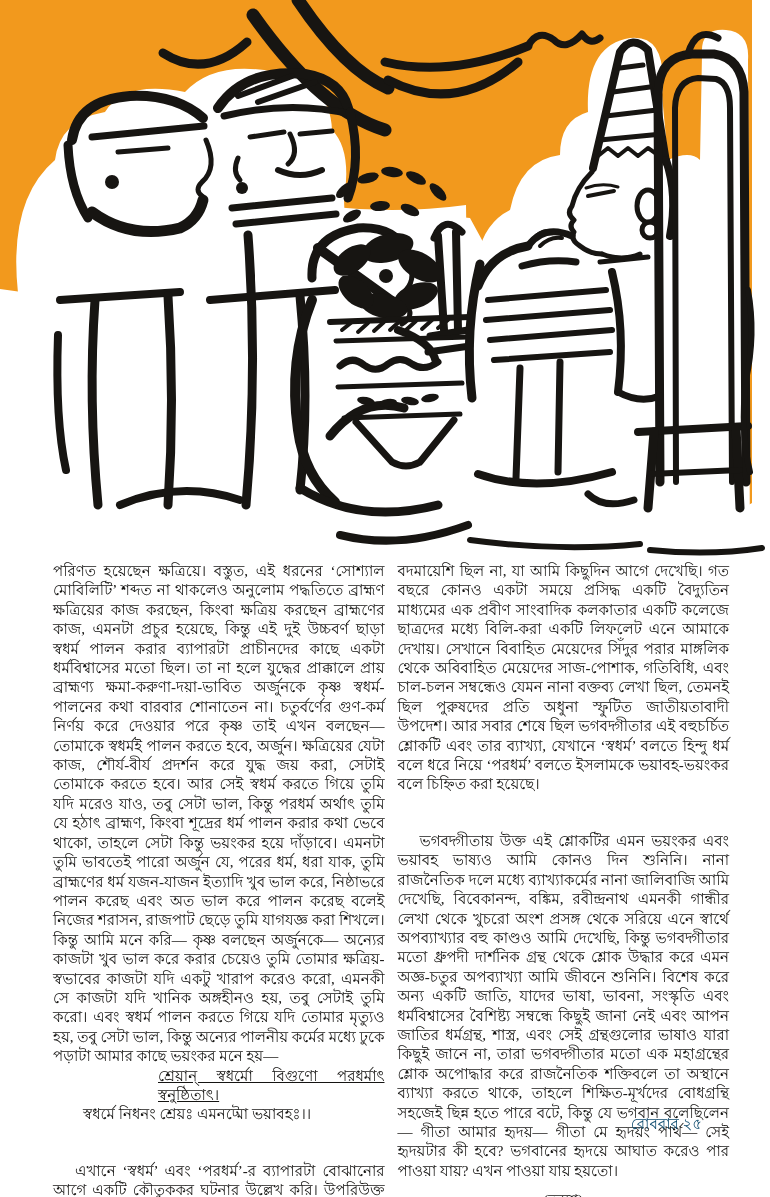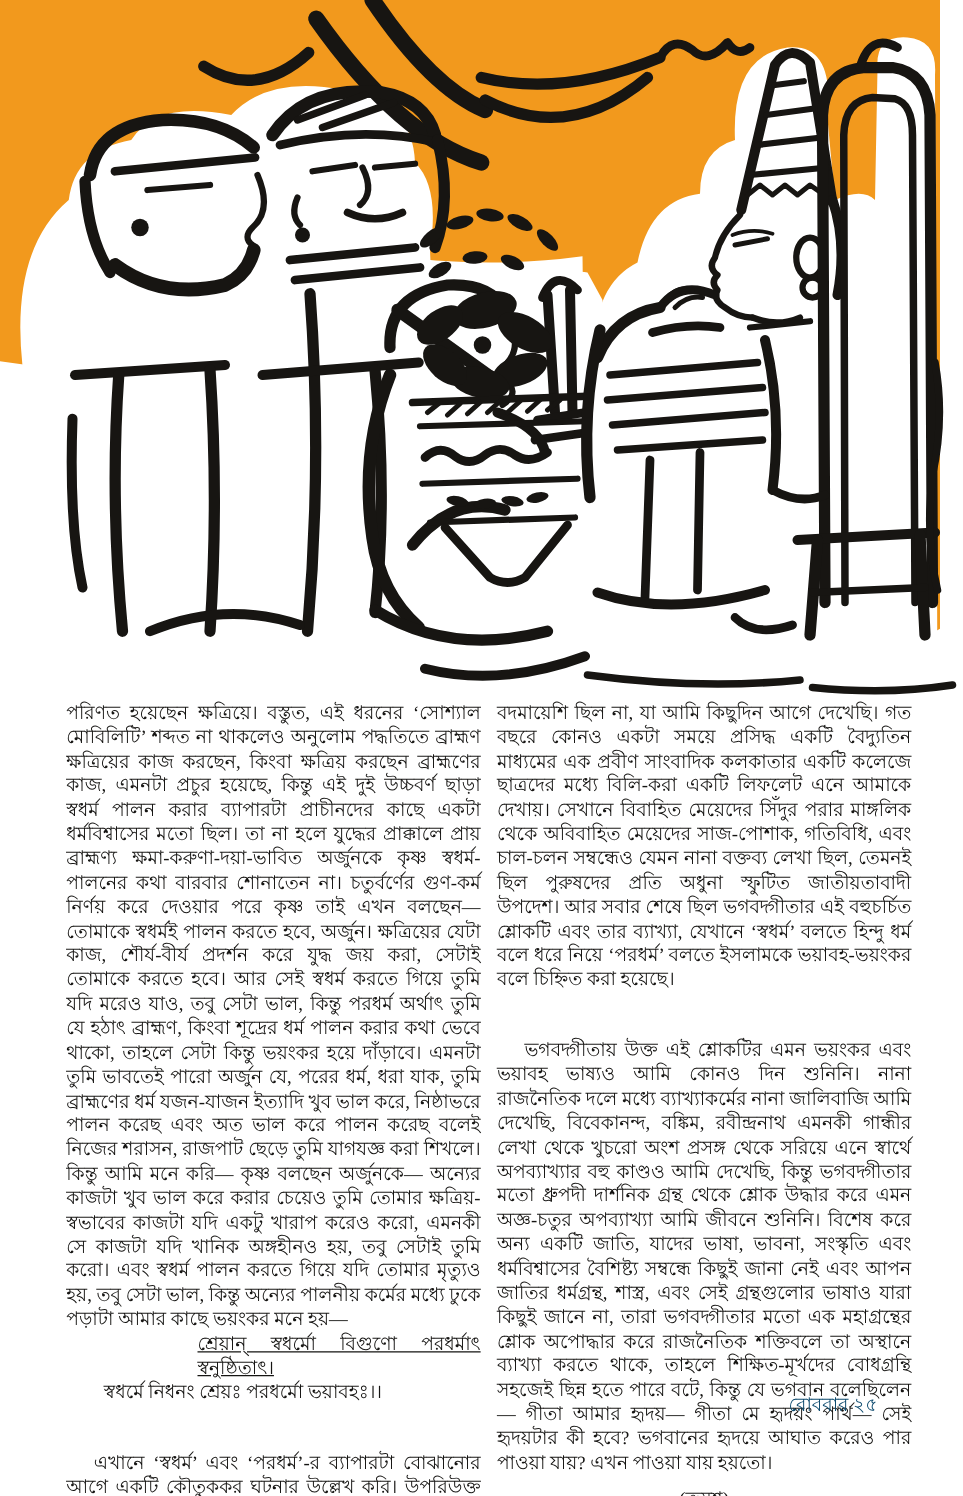--- a/index.html
+++ b/index.html
@@ -187,21 +187,21 @@
       <path d="M650,550 Q710,556 762,548" stroke-width="6"></path>
     </g>
   </g>
 </svg>
 
 <div class="text-area">
   <div class="col">
     <p>পরিণত হয়েছেন ক্ষত্রিয়ে। বস্তুত, এই ধরনের ‘সোশ্যাল মোবিলিটি’ শব্দত না থাকলেও অনুলোম পদ্ধতিতে ব্রাহ্মণ ক্ষত্রিয়ের কাজ করছেন, কিংবা ক্ষত্রিয় করছেন ব্রাহ্মণের কাজ, এমনটা প্রচুর হয়েছে, কিন্তু এই দুই উচ্চবর্ণ ছাড়া স্বধর্ম পালন করার ব্যাপারটা প্রাচীনদের কাছে একটা ধর্মবিশ্বাসের মতো ছিল। তা না হলে যুদ্ধের প্রাক্কালে প্রায় ব্রাহ্মণ্য ক্ষমা-করুণা-দয়া-ভাবিত অর্জুনকে কৃষ্ণ স্বধর্ম-পালনের কথা বারবার শোনাতেন না। চতুর্বর্ণের গুণ-কর্ম নির্ণয় করে দেওয়ার পরে কৃষ্ণ তাই এখন বলছেন— তোমাকে স্বধর্মই পালন করতে হবে, অর্জুন। ক্ষত্রিয়ের যেটা কাজ, শৌর্য-বীর্য প্রদর্শন করে যুদ্ধ জয় করা, সেটাই তোমাকে করতে হবে। আর সেই স্বধর্ম করতে গিয়ে তুমি যদি মরেও যাও, তবু সেটা ভাল, কিন্তু পরধর্ম অর্থাৎ তুমি যে হঠাৎ ব্রাহ্মণ, কিংবা শূদ্রের ধর্ম পালন করার কথা ভেবে থাকো, তাহলে সেটা কিন্তু ভয়ংকর হয়ে দাঁড়াবে। এমনটা তুমি ভাবতেই পারো অর্জুন যে, পরের ধর্ম, ধরা যাক, তুমি ব্রাহ্মণের ধর্ম যজন-যাজন ইত্যাদি খুব ভাল করে, নিষ্ঠাভরে পালন করেছ এবং অত ভাল করে পালন করেছ বলেই নিজের শরাসন, রাজপাট ছেড়ে তুমি যাগযজ্ঞ করা শিখলে। কিন্তু আমি মনে করি— কৃষ্ণ বলছেন অর্জুনকে— অন্যের কাজটা খুব ভাল করে করার চেয়েও তুমি তোমার ক্ষত্রিয়-স্বভাবের কাজটা যদি একটু খারাপ করেও করো, এমনকী সে কাজটা যদি খানিক অঙ্গহীনও হয়, তবু সেটাই তুমি করো। এবং স্বধর্ম পালন করতে গিয়ে যদি তোমার মৃত্যুও হয়, তবু সেটা ভাল, কিন্তু অন্যের পালনীয় কর্মের মধ্যে ঢুকে পড়াটা আমার কাছে ভয়ংকর মনে হয়—</p>
     <div class="verse">
       <div class="v1">শ্রেয়ান্ স্বধর্মো বিগুণো পরধর্মাৎ স্বনুষ্ঠিতাৎ।</div>
-      <div class="v2">স্বধর্মে নিধনং শ্রেয়ঃ পরধর্মো ভয়াবহঃ।।</div>
+      <div class="v2">স্বধর্মে নিধনং শ্রেয়ঃ এমনট্মো ভয়াবহঃ।।</div>
     </div>
     <p class="indent">এখানে ‘স্বধর্ম’ এবং ‘পরধর্ম’-র ব্যাপারটা বোঝানোর আগে একটি কৌতুককর ঘটনার উল্লেখ করি। উপরিউক্ত গীতা-শ্লোকটির অপব্যাখ্যা আমি আগেও বিচিত্র প্রসঙ্গে শুনেছি। কিন্তু সেগুলোর মধ্যে অজ্ঞতা থাকলেও এত স্বার্থপর চতুরতা এবং</p>
   </div>
 
   <div class="col">
     <p>বদমায়েশি ছিল না, যা আমি কিছুদিন আগে দেখেছি। গত বছরে কোনও একটা সময়ে প্রসিদ্ধ একটি বৈদ্যুতিন মাধ্যমের এক প্রবীণ সাংবাদিক কলকাতার একটি কলেজে ছাত্রদের মধ্যে বিলি-করা একটি লিফলেট এনে আমাকে দেখায়। সেখানে বিবাহিত মেয়েদের সিঁদুর পরার মাঙ্গলিক থেকে অবিবাহিত মেয়েদের সাজ-পোশাক, গতিবিধি, এবং চাল-চলন সম্বন্ধেও যেমন নানা বক্তব্য লেখা ছিল, তেমনই ছিল পুরুষদের প্রতি অধুনা স্ফুটিত জাতীয়তাবাদী উপদেশ। আর সবার শেষে ছিল ভগবদ্গীতার এই বহুচর্চিত শ্লোকটি এবং তার ব্যাখ্যা, যেখানে ‘স্বধর্ম’ বলতে হিন্দু ধর্ম বলে ধরে নিয়ে ‘পরধর্ম’ বলতে ইসলামকে ভয়াবহ-ভয়ংকর বলে চিহ্নিত করা হয়েছে।</p>
     <p class="indent">ভগবদ্গীতায় উক্ত এই শ্লোকটির এমন ভয়ংকর এবং ভয়াবহ ভাষ্যও আমি কোনও দিন শুনিনি। নানা রাজনৈতিক দলে মধ্যে ব্যাখ্যাকর্মের নানা জালিবাজি আমি দেখেছি, বিবেকানন্দ, বঙ্কিম, রবীন্দ্রনাথ এমনকী গান্ধীর লেখা থেকে খুচরো অংশ প্রসঙ্গ থেকে সরিয়ে এনে স্বার্থে অপব্যাখ্যার বহু কাণ্ডও আমি দেখেছি, কিন্তু ভগবদ্গীতার মতো ধ্রুপদী দার্শনিক গ্রন্থ থেকে শ্লোক উদ্ধার করে এমন অজ্ঞ-চতুর অপব্যাখ্যা আমি জীবনে শুনিনি। বিশেষ করে অন্য একটি জাতি, যাদের ভাষা, ভাবনা, সংস্কৃতি এবং ধর্মবিশ্বাসের বৈশিষ্ট্য সম্বন্ধে কিছুই জানা নেই এবং আপন জাতির ধর্মগ্রন্থ, শাস্ত্র, এবং সেই গ্রন্থগুলোর ভাষাও যারা কিছুই জানে না, তারা ভগবদ্গীতার মতো এক মহাগ্রন্থের শ্লোক অপোদ্ধার করে রাজনৈতিক শক্তিবলে তা অস্থানে ব্যাখ্যা করতে থাকে, তাহলে শিক্ষিত-মূর্খদের বোধগ্রন্থি সহজেই ছিন্ন হতে পারে বটে, কিন্তু যে ভগবান বলেছিলেন— গীতা আমার হৃদয়— গীতা মে হৃদয়ং পার্থ— সেই হৃদয়টার কী হবে? ভগবানের হৃদয়ে আঘাত করেও পার পাওয়া যায়? এখন পাওয়া যায় হয়তো।</p>
     <div class="cont-mark">(ক্রমশ)</div>
     <div class="credit">অলংকরণ: শান্তনু দে</div>
   </div>

